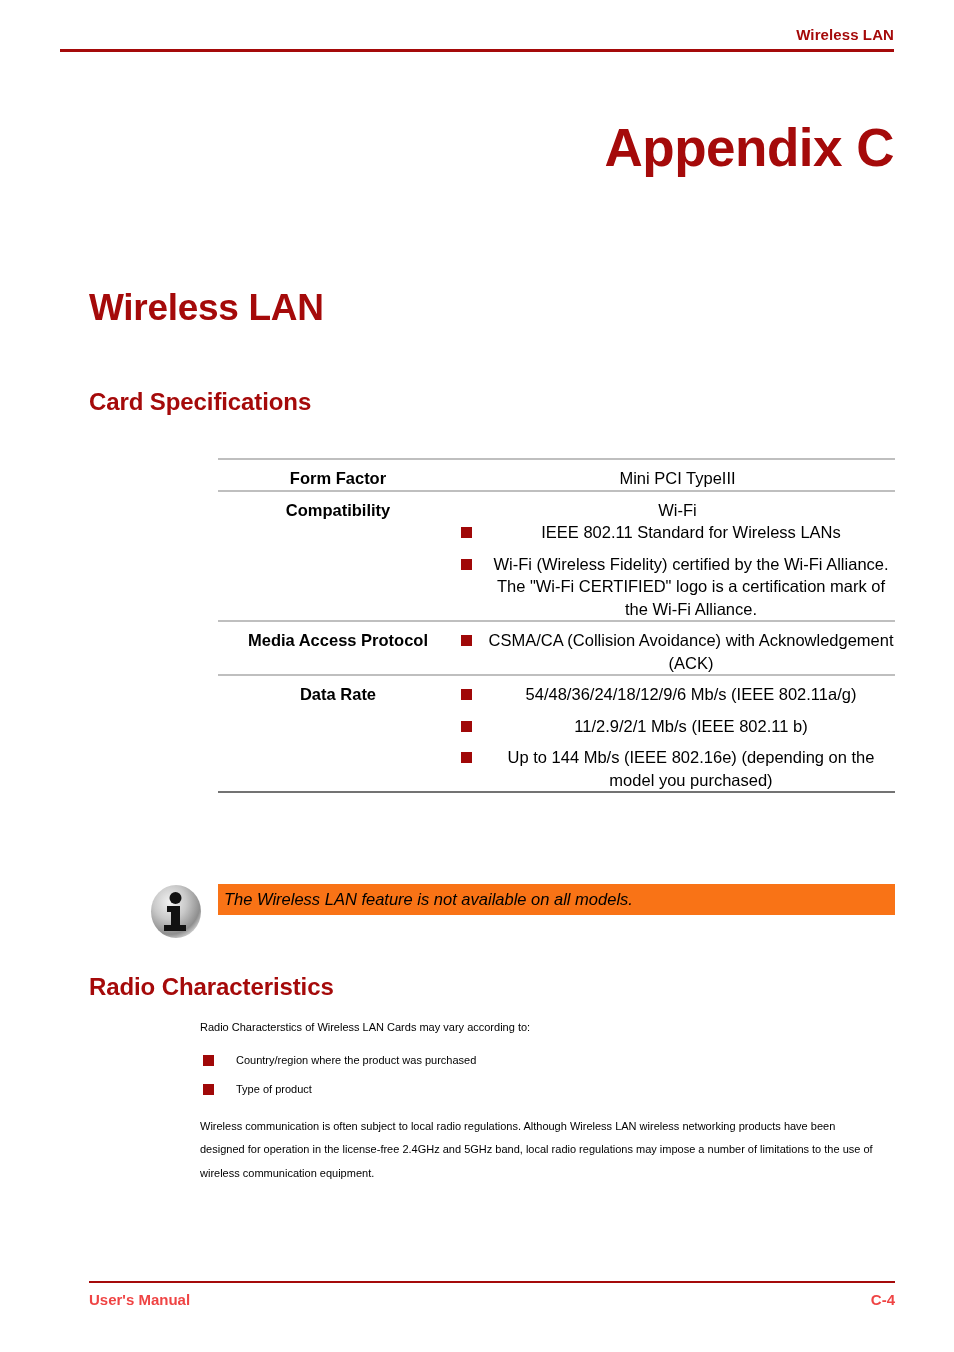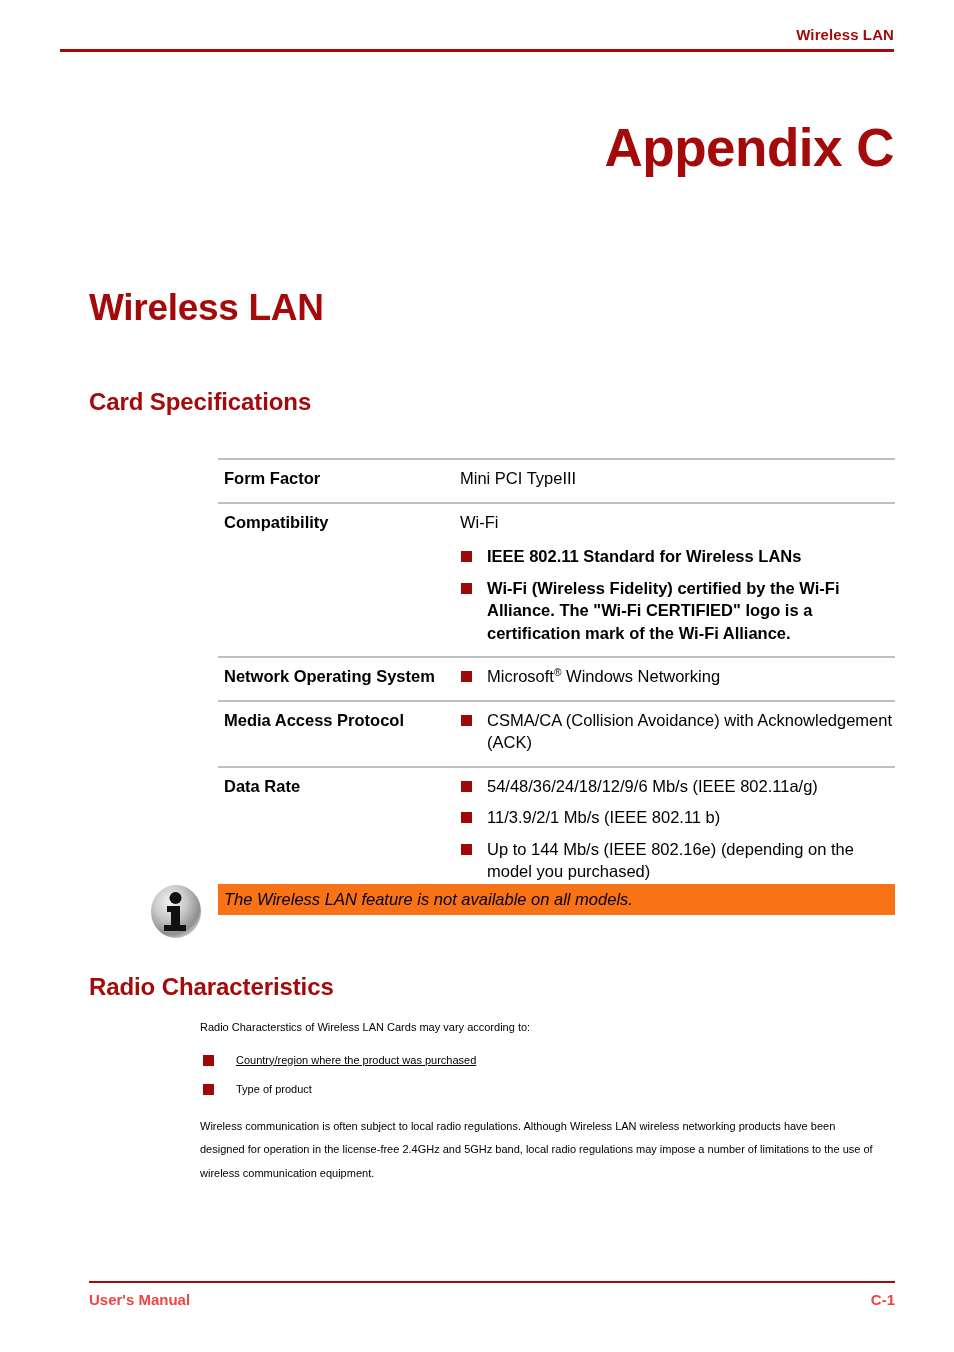--- a/index.html
+++ b/index.html
@@ -97,21 +97,22 @@
     font-size: 16.5px;
   }
   .spec-table tr {
     border-top: 2px solid #BFBFBF;
   }
   .spec-table tr.last-rule {
     border-bottom: 2px solid #737373;
   }
   .spec-table td {
     vertical-align: top;
-    padding: 7px 0 12px 0;
+    padding: 7px 0 0 0;
+    text-align: center;
   }
   .spec-table td.label {
     width: 228px;
     font-weight: bold;
     line-height: 22px;
     padding-left: 6px;
     padding-right: 8px;
   }
   .spec-table td.value {
     line-height: 22.5px;
@@ -134,22 +135,20 @@
   .bullets li {
     position: relative;
     padding-left: 27px;
     margin-top: 9px;
     line-height: 22.5px;
   }
   .bullets li:first-child {
     margin-top: 0;
   }
   .value-with-lead .bullets {
-    margin-top: 12px;
-    font-weight: bold;
   }
   .bullets li .sq {
     position: absolute;
     left: 1px;
     top: 6px;
     width: 11px;
     height: 11px;
     background: #A00808;
     display: block;
   }
@@ -202,21 +201,20 @@
   }
   .radio-body .bullets {
     margin: 9px 0 0 0;
   }
   .radio-body .bullets li {
     padding-left: 36px;
     margin-top: 7px;
   }
   .radio-body .bullets li:first-child {
     margin-top: 0;
-    text-decoration: underline;
   }
   .radio-body .bullets li .sq {
     left: 3px;
     top: 6px;
   }
   .radio-para-2 {
     margin-top: 14px !important;
   }
 
   
@@ -270,44 +268,36 @@
         <td class="label">Compatibility</td>
         <td class="value value-with-lead">
           <span class="plain-value">Wi-Fi</span>
           <ul class="bullets">
             <li><span class="sq"></span><span>IEEE 802.11 Standard for Wireless LANs</span></li>
             <li><span class="sq"></span><span>Wi-Fi (Wireless Fidelity) certified by the Wi-Fi Alliance. The "Wi-Fi CERTIFIED" logo is a certification mark of the Wi-Fi Alliance.</span></li>
           </ul>
         </td>
       </tr>
 
-      <tr>
-        <td class="label">Network Operating System</td>
-        <td class="value">
-          <ul class="bullets">
-            <li><span class="sq"></span><span>Microsoft<span class="sup-reg">®</span> Windows Networking</span></li>
-          </ul>
-        </td>
-      </tr>
 
       <tr>
         <td class="label">Media Access Protocol</td>
         <td class="value">
           <ul class="bullets">
             <li><span class="sq"></span><span>CSMA/CA (Collision Avoidance) with Acknowledgement (ACK)</span></li>
           </ul>
         </td>
       </tr>
 
       <tr class="last-rule">
         <td class="label">Data Rate</td>
         <td class="value">
           <ul class="bullets">
             <li><span class="sq"></span><span>54/48/36/24/18/12/9/6 Mb/s (IEEE 802.11a/g)</span></li>
-            <li><span class="sq"></span><span>11/3.9/2/1 Mb/s (IEEE 802.11 b)</span></li>
+            <li><span class="sq"></span><span>11/2.9/2/1 Mb/s (IEEE 802.11 b)</span></li>
             <li><span class="sq"></span><span>Up to 144 Mb/s (IEEE 802.16e) (depending on the model you purchased)</span></li>
           </ul>
         </td>
       </tr>
     </tbody>
   </table>
 
   <div class="callout">
     <div class="callout-icon">
       <svg width="54" height="55" viewBox="0 0 54 55" xmlns="http://www.w3.org/2000/svg">
@@ -339,15 +329,15 @@
     </ul>
     <p class="radio-para-2">Wireless communication is often subject to local radio regulations. Although Wireless LAN wireless networking products have been designed for operation in the license-free 2.4GHz and 5GHz band, local radio regulations may impose a number of limitations to the use of wireless communication equipment.</p>
   </div>
 
 </div>
 
 <div class="page-footer">
   <div class="footer-rule"></div>
   <div class="footer-row">
     <span>User's Manual</span>
-    <span>C-1</span>
+    <span>C-4</span>
   </div>
 </div>
 
 </body></html>

